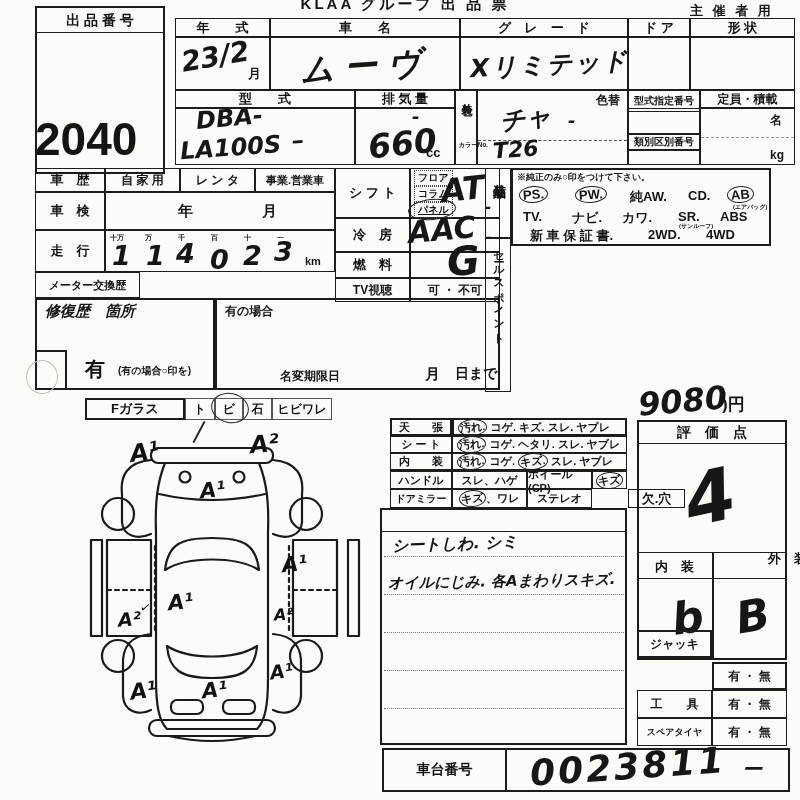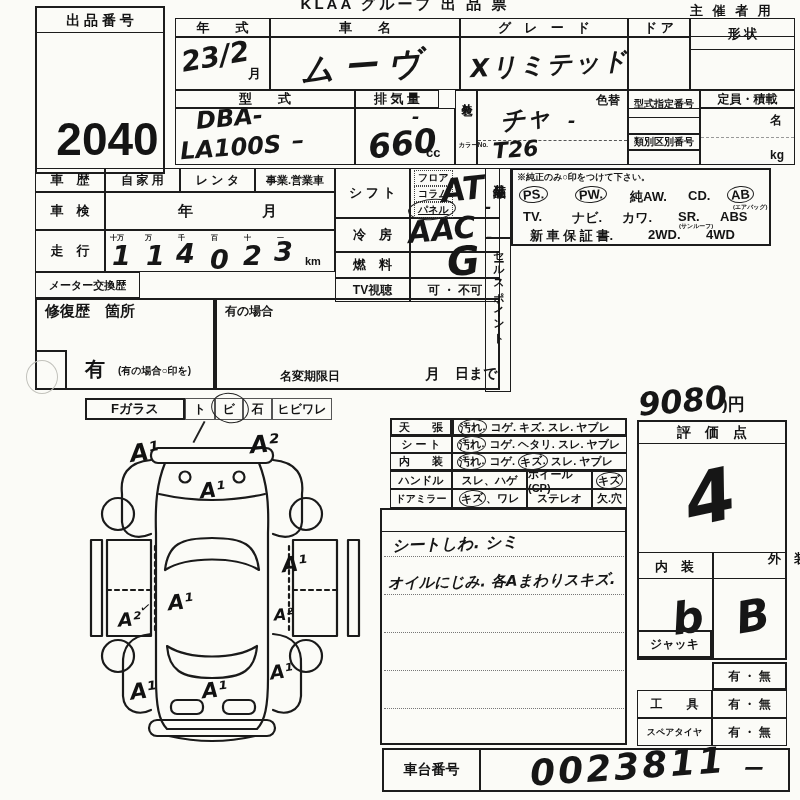--- a/index.html
+++ b/index.html
@@ -24,73 +24,73 @@
 <body>
 
 <div id="sheet">
 
   <div class="lab" style="left:250px;top:-5px;width:310px;text-align:center;font-size:15px;letter-spacing:3px;">KLAA グループ 出 品 票</div>
   <div class="lab" style="left:690px;top:2px;font-size:13px;letter-spacing:3px;">主 催 者 用</div>
 
   <div class="cell" style="left:35px;top:6px;width:130px;height:168px;border-width:2.5px;"></div>
   <div class="lab" style="left:35px;top:12px;width:130px;text-align:center;font-size:14px;">出 品 番 号</div>
   <div style="position:absolute;left:37px;top:32px;width:126px;border-top:1.5px solid #1c1c1c;"></div>
-  <div class="lab" style="left:35px;top:112px;width:145px;text-align:center;font-size:46px;font-weight:bold;">2040</div>
+  <div class="lab" style="left:35px;top:112px;width:145px;text-align:left;font-size:46px;font-weight:bold;">2040</div>
 
   <div class="cell" style="left:175px;top:18px;width:95px;height:20px;font-size:13px;">
       <span>年　　式</span>
     </div>
   <div class="cell" style="left:270px;top:18px;width:190px;height:20px;font-size:13px;">
       <span>車　　名</span>
     </div>
   <div class="cell" style="left:460px;top:18px;width:168px;height:20px;font-size:13px;">
       <span>グ　レ　ー　ド</span>
     </div>
   <div class="cell" style="left:628px;top:18px;width:62px;height:20px;font-size:13px;">
       <span>ド ア</span>
     </div>
-  <div class="cell" style="left:690px;top:18px;width:105px;height:32px;font-size:13px;">
+  <div class="cell" style="left:690px;top:18px;width:105px;height:20px;font-size:13px;">
       <span>形 状</span>
     </div>
 
   <div class="cell" style="left:175px;top:36px;width:95px;height:54px;"></div>
   <div class="cell" style="left:270px;top:36px;width:190px;height:54px;"></div>
   <div class="cell" style="left:460px;top:36px;width:168px;height:54px;"></div>
   <div class="cell" style="left:628px;top:36px;width:62px;height:54px;"></div>
   <div class="cell" style="left:690px;top:36px;width:105px;height:54px;"></div>
   <div class="hw" style="left:181px;top:40px;font-size:28px;transform:rotate(-10deg);">23/2</div>
   <div class="lab" style="left:248px;top:65px;font-size:13px;">月</div>
   <div class="hw" style="left:300px;top:44px;font-size:33px;letter-spacing:10px;transform:rotate(-4deg);">ムーヴ</div>
   <div class="hw" style="left:470px;top:48px;font-size:25px;letter-spacing:2px;transform:rotate(-3deg);">Xリミテッド</div>
 
   <div class="cell" style="left:175px;top:90px;width:180px;height:18px;font-size:13px;">
       <span>型　　式</span>
     </div>
-  <div class="cell" style="left:355px;top:90px;width:84px;height:18px;font-size:13px;">
+  <div class="cell" style="left:355px;top:90px;width:100px;height:18px;font-size:13px;">
       <span>排 気 量</span>
     </div>
   <div class="cell" style="left:175px;top:108px;width:180px;height:57px;"></div>
   <div class="cell" style="left:355px;top:108px;width:100px;height:57px;"></div>
   <div class="hw" style="left:196px;top:104px;font-size:24px;transform:rotate(-5deg);">DBA-</div>
   <div class="hw" style="left:180px;top:133px;font-size:24px;transform:rotate(-4deg);">LA100S ｰ</div>
   <div class="hw" style="left:412px;top:106px;font-size:18px;">-</div>
   <div class="hw" style="left:368px;top:124px;font-size:33px;transform:rotate(-6deg);">660</div>
   <div class="lab" style="left:426px;top:145px;font-size:13px;">cc</div>
 
   <div class="cell" style="left:455px;top:90px;width:22px;height:75px;"></div>
   <div class="lab vtext" style="left:459px;top:94px;font-size:11px;">外装色</div>
   <div class="tiny" style="left:457px;top:140px;transform:scale(0.9);">カラーNo.</div>
   <div class="cell" style="left:477px;top:90px;width:151px;height:75px;"></div>
   <div class="lab" style="left:596px;top:92px;font-size:12px;">色替</div>
   <div class="dashline" style="left:478px;top:140px;width:149px;"></div>
   <div class="hw" style="left:500px;top:102px;font-size:25px;transform:rotate(-6deg);">チャ</div>
   <div class="hw" style="left:568px;top:110px;font-size:18px;">-</div>
   <div class="hw" style="left:493px;top:137px;font-size:22px;transform:rotate(-4deg);">T26</div>
 
-  <div class="cell" style="left:628px;top:90px;width:72px;height:28px;font-size:10px;">
+  <div class="cell" style="left:628px;top:90px;width:72px;height:22px;font-size:10px;">
       <span>型式指定番号</span>
     </div>
   <div class="cell" style="left:628px;top:108px;width:72px;height:26px;"></div>
   <div class="cell" style="left:628px;top:134px;width:72px;height:16px;font-size:10px;">
       <span>類別区別番号</span>
     </div>
   <div class="cell" style="left:628px;top:150px;width:72px;height:15px;"></div>
   <div class="cell" style="left:700px;top:90px;width:95px;height:18px;font-size:12px;">
       <span>定員・積載</span>
     </div>
@@ -135,21 +135,21 @@
   <div class="hw" style="left:210px;top:244px;font-size:27px;">0</div>
   <div class="hw" style="left:243px;top:240px;font-size:27px;">2</div>
   <div class="hw" style="left:274px;top:236px;font-size:27px;">3</div>
   <div class="lab" style="left:305px;top:255px;font-size:11px;">km</div>
 
   <div class="cell" style="left:35px;top:272px;width:105px;height:26px;font-size:11px;">
       <span>メーター交換歴</span>
     </div>
 
   <div class="cell" style="left:35px;top:298px;width:180px;height:92px;border-width:2px;"></div>
-  <div class="lab" style="left:45px;top:302px;font-size:15px;">修復歴　箇所</div>
+  <div class="lab" style="left:45px;top:302px;font-size:15px;font-style:italic;">修復歴　箇所</div>
   <div style="position:absolute;left:65px;top:350px;width:1.5px;height:40px;background:#1c1c1c;"></div>
   <div style="position:absolute;left:36px;top:350px;width:30px;height:1.5px;background:#1c1c1c;"></div>
   <div class="lab" style="left:85px;top:356px;font-size:20px;">有</div>
   <div class="lab" style="left:118px;top:364px;font-size:10px;">(有の場合○印を)</div>
   <div class="cell" style="left:215px;top:298px;width:285px;height:92px;border-width:2px;"></div>
   <div class="lab" style="left:225px;top:303px;font-size:12px;">有の場合</div>
   <div class="lab" style="left:280px;top:368px;font-size:12px;">名変期限日</div>
   <div class="lab" style="left:425px;top:365px;font-size:15px;">月</div>
   <div class="lab" style="left:455px;top:365px;font-size:14px;">日まで</div>
 
@@ -261,21 +261,21 @@
   <div class="cell" style="left:390px;top:489px;width:62px;height:19px;font-size:10px;">
       <span>ドアミラー</span>
     </div>
   <div class="cell" style="left:452px;top:489px;width:75px;height:19px;font-size:11px;">
       <span class="circ" style="padding:0 1px;">キズ</span>
       <span>、ワレ</span>
     </div>
   <div class="cell" style="left:527px;top:489px;width:65px;height:19px;font-size:11px;">
       <span>ステレオ</span>
     </div>
-  <div class="cell" style="left:592px;top:489px;width:35px;height:19px;font-size:11px;">
+  <div class="cell" style="left:628px;top:489px;width:57px;height:19px;font-size:13px;">
       <span>欠.穴</span>
     </div>
 
   <div class="cell" style="left:380px;top:508px;width:247px;height:237px;border-width:2px;"></div>
   <div style="position:absolute;left:382px;top:531px;width:243px;border-top:1.5px solid #1c1c1c;"></div>
   <div class="dotline" style="left:384px;top:556px;width:240px;"></div>
   <div class="dotline" style="left:384px;top:594px;width:240px;"></div>
   <div class="dotline" style="left:384px;top:632px;width:240px;"></div>
   <div class="dotline" style="left:384px;top:670px;width:240px;"></div>
   <div class="dotline" style="left:384px;top:708px;width:240px;"></div>
@@ -307,21 +307,21 @@
       <span>有 ・ 無</span>
     </div>
   <div class="cell" style="left:637px;top:718px;width:75px;height:28px;font-size:9px;">
       <span>スペアタイヤ</span>
     </div>
   <div class="cell" style="left:712px;top:718px;width:75px;height:28px;font-size:12px;">
       <span>有 ・ 無</span>
     </div>
 
   <div class="cell" style="left:382px;top:748px;width:408px;height:44px;border-width:2px;"></div>
-  <div class="cell" style="left:382px;top:748px;width:99px;height:44px;font-size:14px;border-width:2px;">
+  <div class="cell" style="left:382px;top:748px;width:125px;height:44px;font-size:14px;border-width:2px;">
       <span>車台番号</span>
     </div>
   <div class="hw" style="left:530px;top:746px;font-size:36px;letter-spacing:3px;transform:rotate(-4deg);">0023811</div>
   <div class="hw" style="left:742px;top:756px;font-size:20px;">ー</div>
 
   <div style="position:absolute;left:26px;top:360px;width:30px;height:32px;border:1.5px solid #c2c2bc;border-radius:50%;"></div>
 
   <svg style="left:85px;top:428px;" width="280" height="340" viewBox="0 0 280 340" fill="none" stroke="#1a1a1a" stroke-width="2.2" stroke-linecap="round" stroke-linejoin="round">
     <rect x="66" y="20" width="122" height="15" rx="7"></rect>
     <path d="M80,35 C72,55 70,75 71,105 L71,250 C71,278 74,293 82,301 L172,301 C180,293 183,278 183,250 L183,105 C184,75 182,55 174,35 Z"></path>

